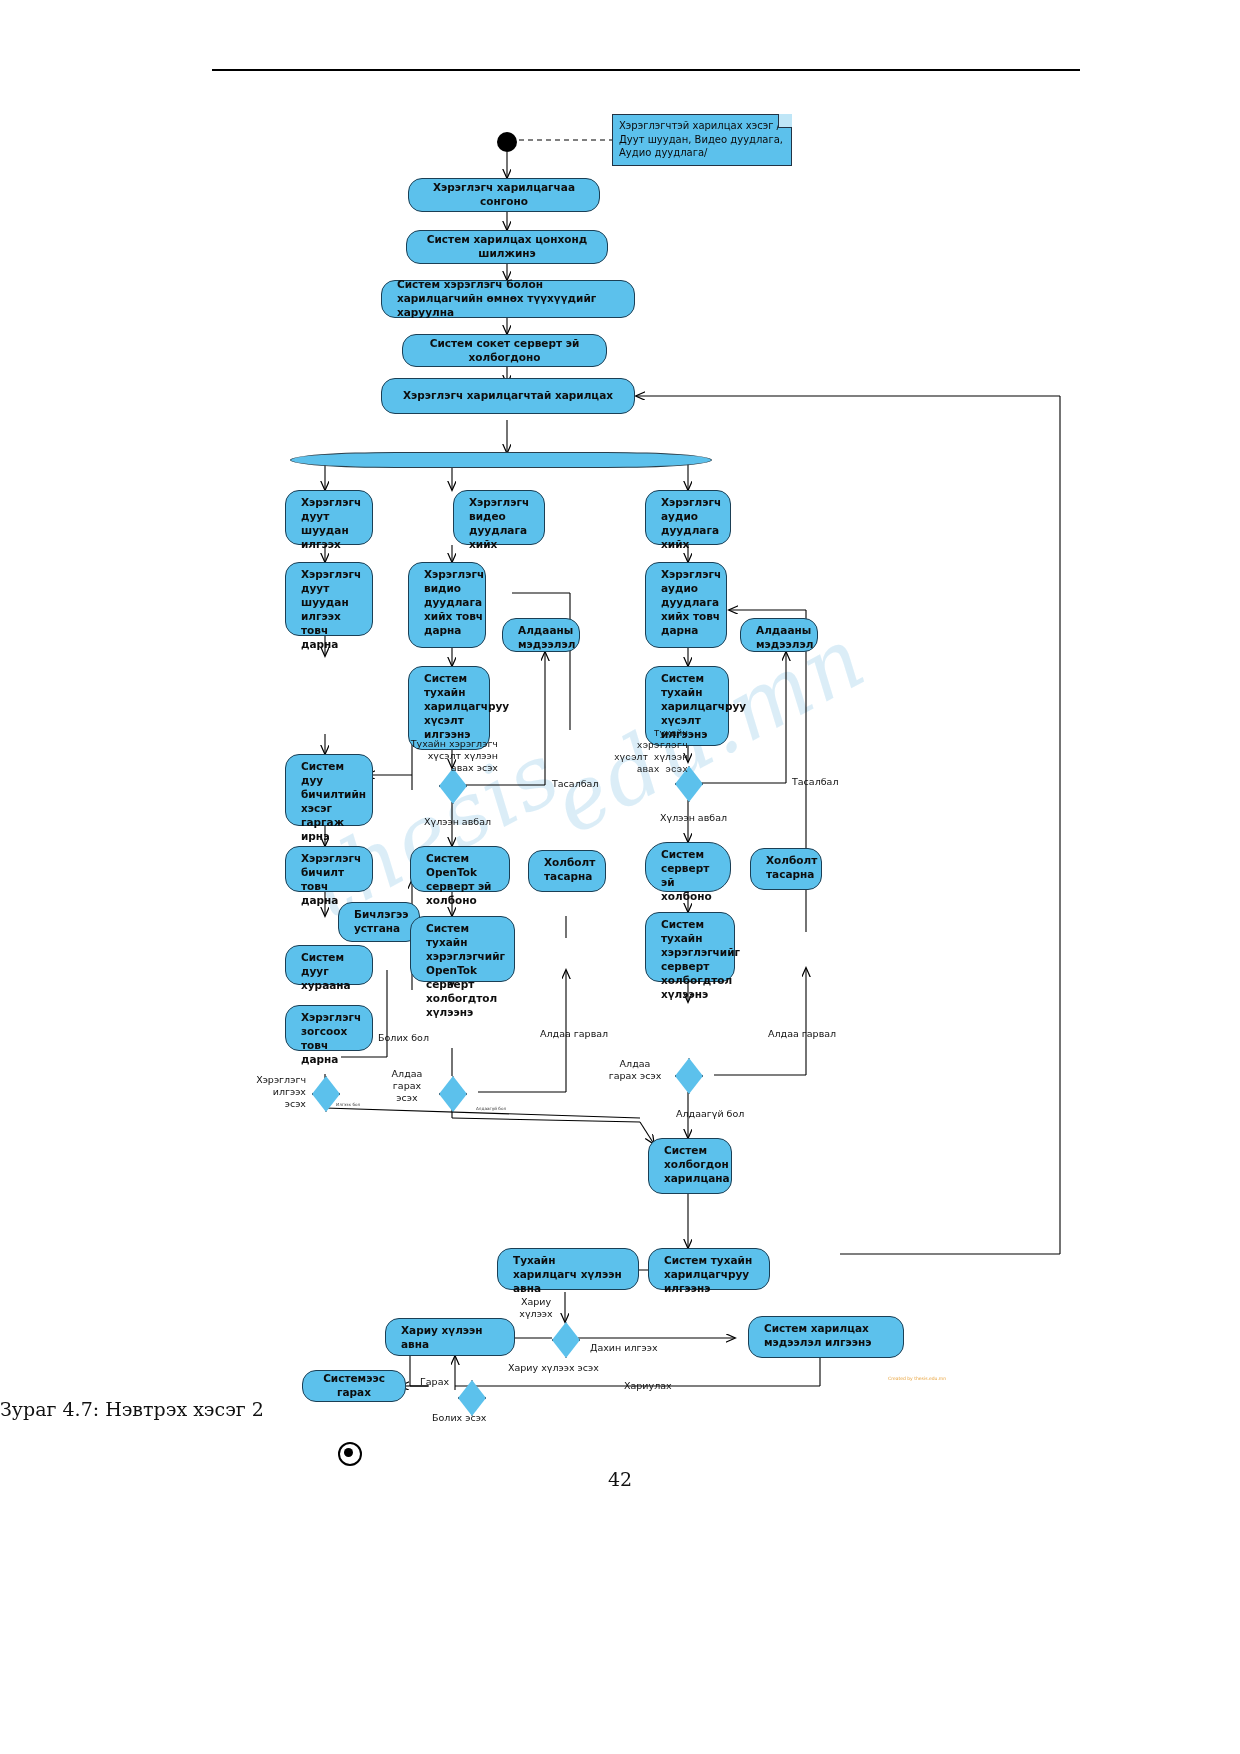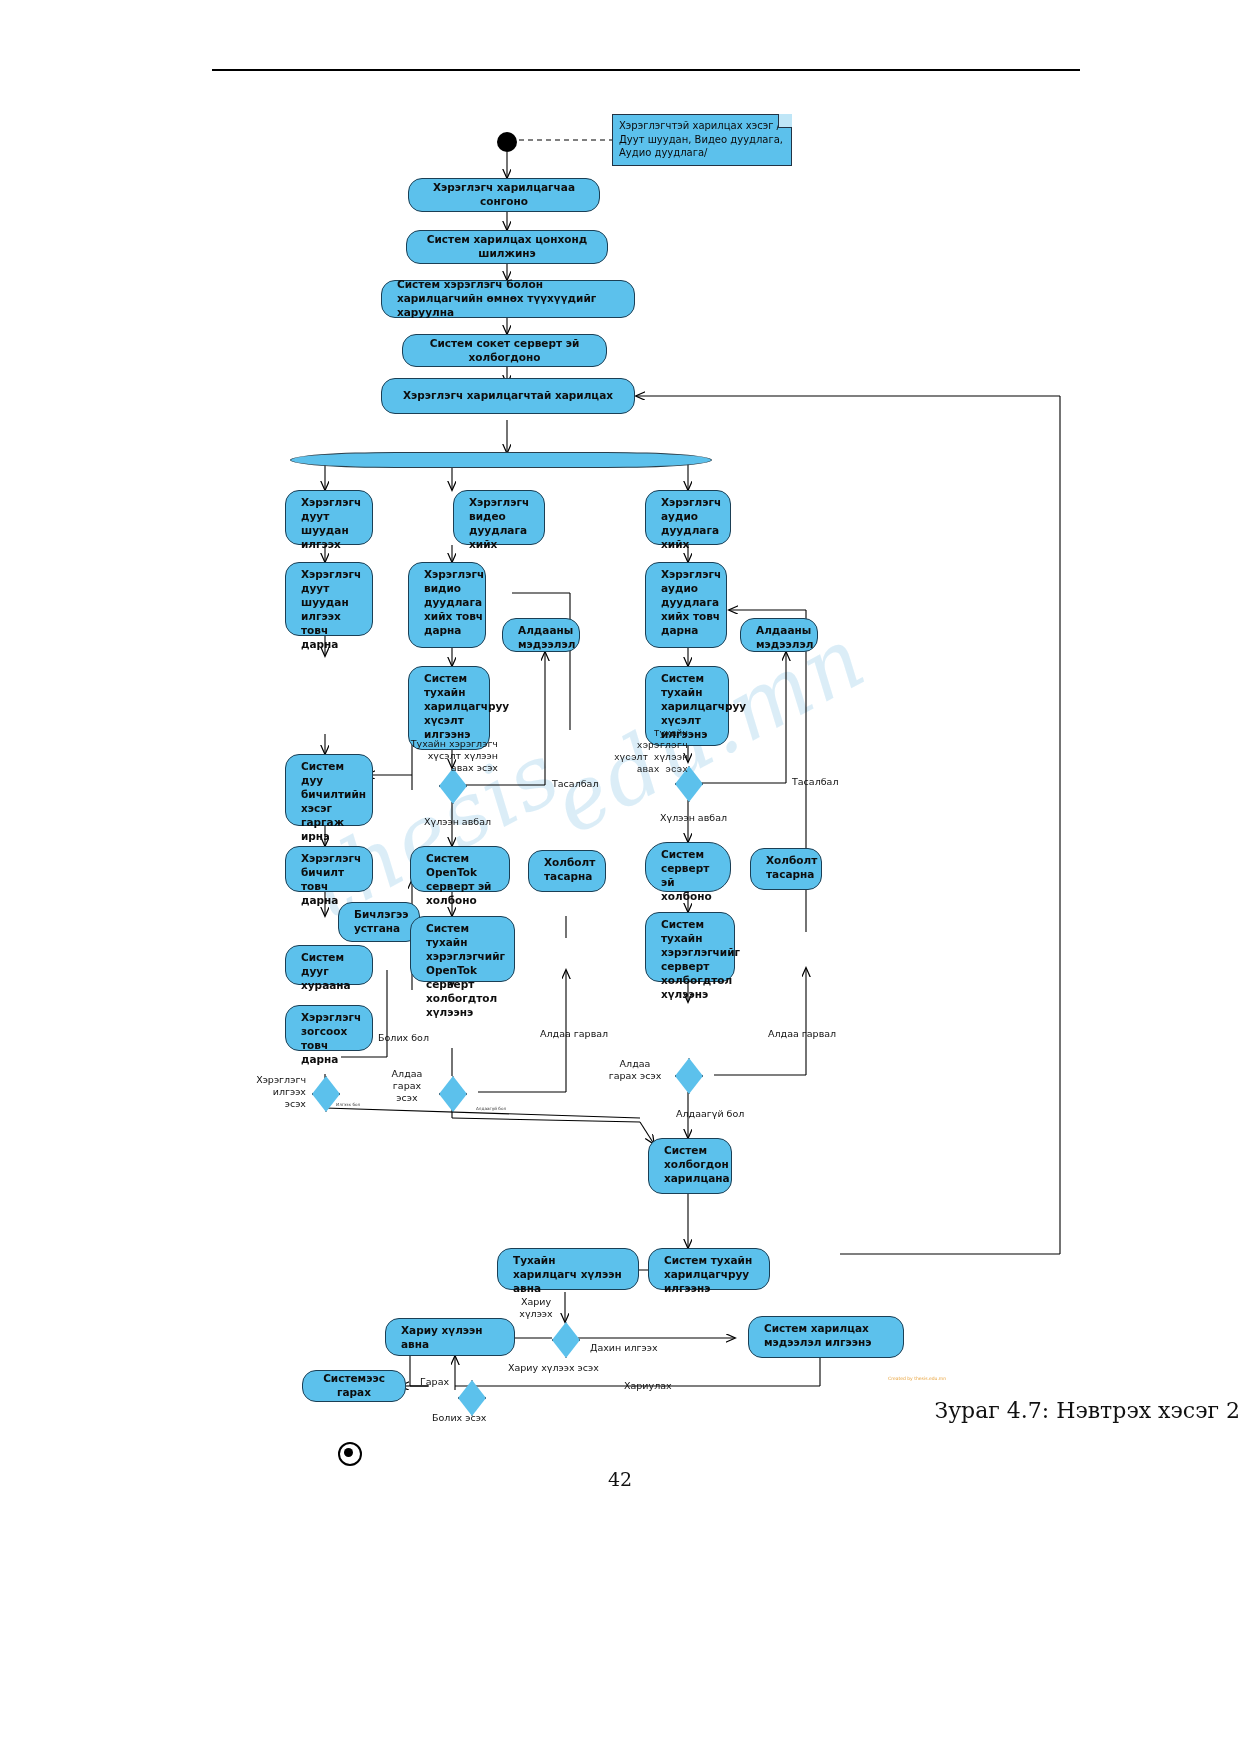--- a/index.html
+++ b/index.html
@@ -7,22 +7,22 @@
 
   #page{position:absolute;left:0;top:0;width:1240px;height:1754px;overflow:hidden;}
 
   
   .hdr{position:absolute;left:212px;top:36px;width:870px;}
   .hdr-text{font-family:"DejaVu Serif",serif;font-style:italic;font-size:19px;color:#1a1a1a;
             letter-spacing:.3px;white-space:nowrap;}
   .hdr-rule{position:absolute;left:212px;top:69px;width:868px;height:2px;background:#000;}
 
   
-  .caption{position:absolute;left:0;top:1398px;width:1240px;text-align:right;
-           font-family:"DejaVu Serif",serif;font-size:22px;color:#111;}
+  .caption{position:absolute;left:0;top:1398px;width:1240px;text-align:left;
+           font-family:"DejaVu Serif",serif;font-size:19px;color:#111;}
   .folio{position:absolute;left:0;top:1468px;width:1240px;text-align:center;
          font-family:"DejaVu Serif",serif;font-size:19px;color:#111;}
 
   
   #canvas{position:absolute;left:0;top:90px;width:1240px;height:1300px;}
   #wires{position:absolute;left:0;top:0;width:1240px;height:1300px;}
 
   
   .act{position:absolute;box-sizing:border-box;background:#5cc1ec;border:1.6px solid #1b3f55;
        border-radius:14px;color:#0d0d0d;font-weight:bold;font-size:10.5px;line-height:1.33;

